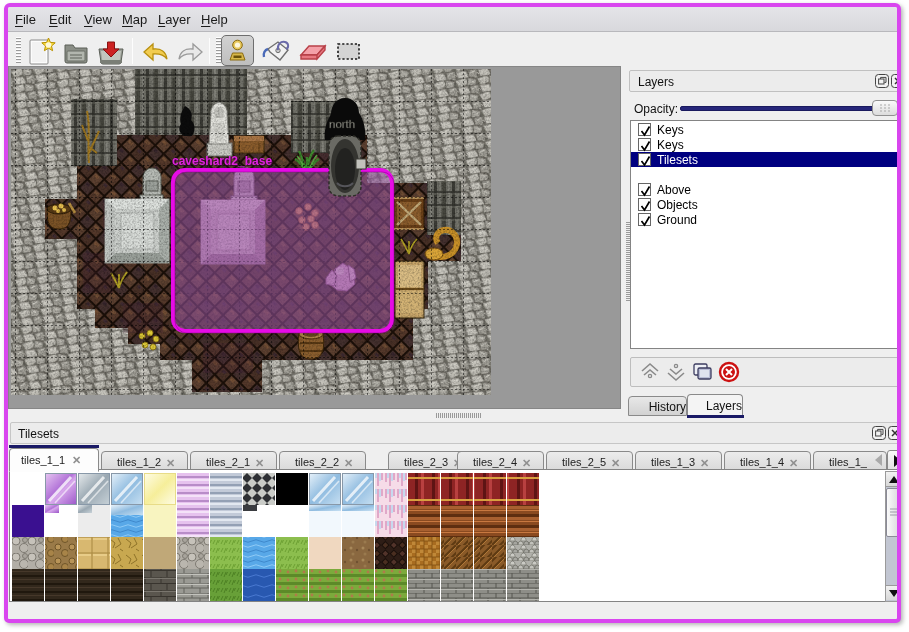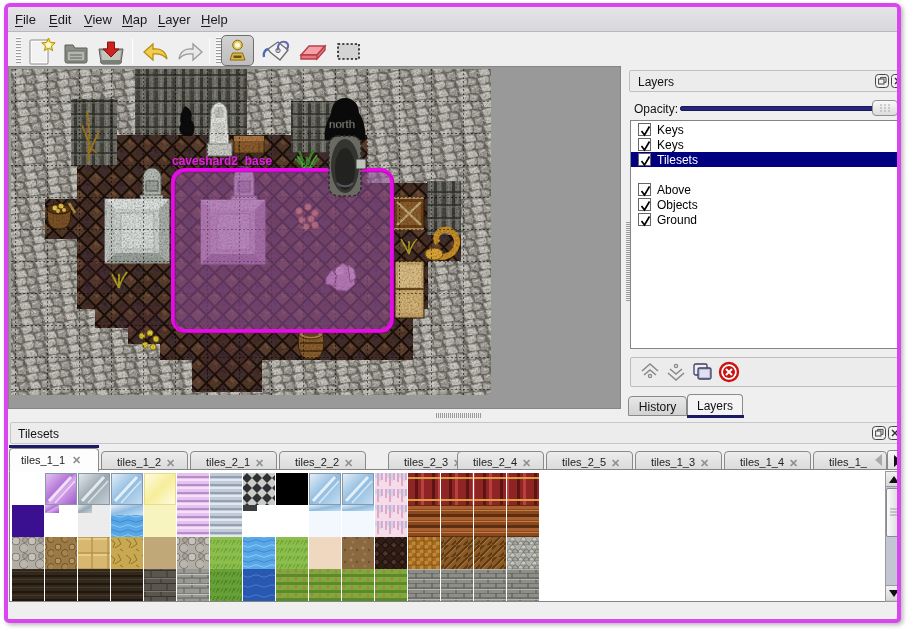--- a/index.html
+++ b/index.html
@@ -31,21 +31,21 @@
 #slidertrack{position:absolute;left:54px;top:37px;width:194px;height:5px;background:#26267a;border-radius:2px;border:1px solid #1a1a5e;}
 #sliderhandle{position:absolute;left:246px;top:31px;width:26px;height:16px;background:linear-gradient(#fafafa,#dcdcdc);border:1px solid #909090;border-radius:4px;}
 #layerlist{position:absolute;left:4px;top:51px;width:271px;height:229px;background:#ffffff;border:1px solid #848484;padding-left:36px;}
 .lrow{position:absolute;left:0;width:100%;height:15px;}
 .cb{position:absolute;left:7px;top:1px;width:13px;height:13px;background:#fff;border:1px solid #666;}
 .lrow .lt{position:absolute;left:26px;top:1px;font-size:12px;color:#000;}
 .sel{background:#000080;}
 .sel .lt{color:#fff;}
 #lbtns{position:absolute;left:4px;top:288px;width:271px;height:30px;background:#ececec;border:1px solid #bdbdbd;border-radius:2px;}
 
-.btab{position:absolute;font-size:12px;color:#111;text-align:center;border:1px solid #8a8a8a;border-radius:4px 4px 0 0;}
+.btab{position:absolute;font-size:12px;color:#111;text-align:right;border:1px solid #8a8a8a;border-radius:4px 4px 0 0;}
 
 #bpanel{position:absolute;left:0px;top:413px;width:897px;height:187px;}
 #tshead{position:absolute;left:2px;top:2px;width:893px;height:22px;background:#ececec;border:1px solid #c6c6c6;border-radius:2px;}
 .ttab{position:absolute;top:31px;height:22px;background:linear-gradient(#ececec,#d8d8d8);border:1px solid #8a8a8a;border-radius:4px 4px 0 0;font-size:11px;color:#222;}
 .ttab .x{color:#909090;font-weight:bold;font-size:11px;}
 #tilearea{position:absolute;left:1px;top:49px;width:894px;height:133px;background:#fff;border:1px solid #848484;}
 #statusbar{position:absolute;left:0;top:597px;width:897px;height:23px;background:#efefef;}
 #pct{position:absolute;right:26px;top:5px;font-size:12px;color:#111;}
 </style>
 </head>

